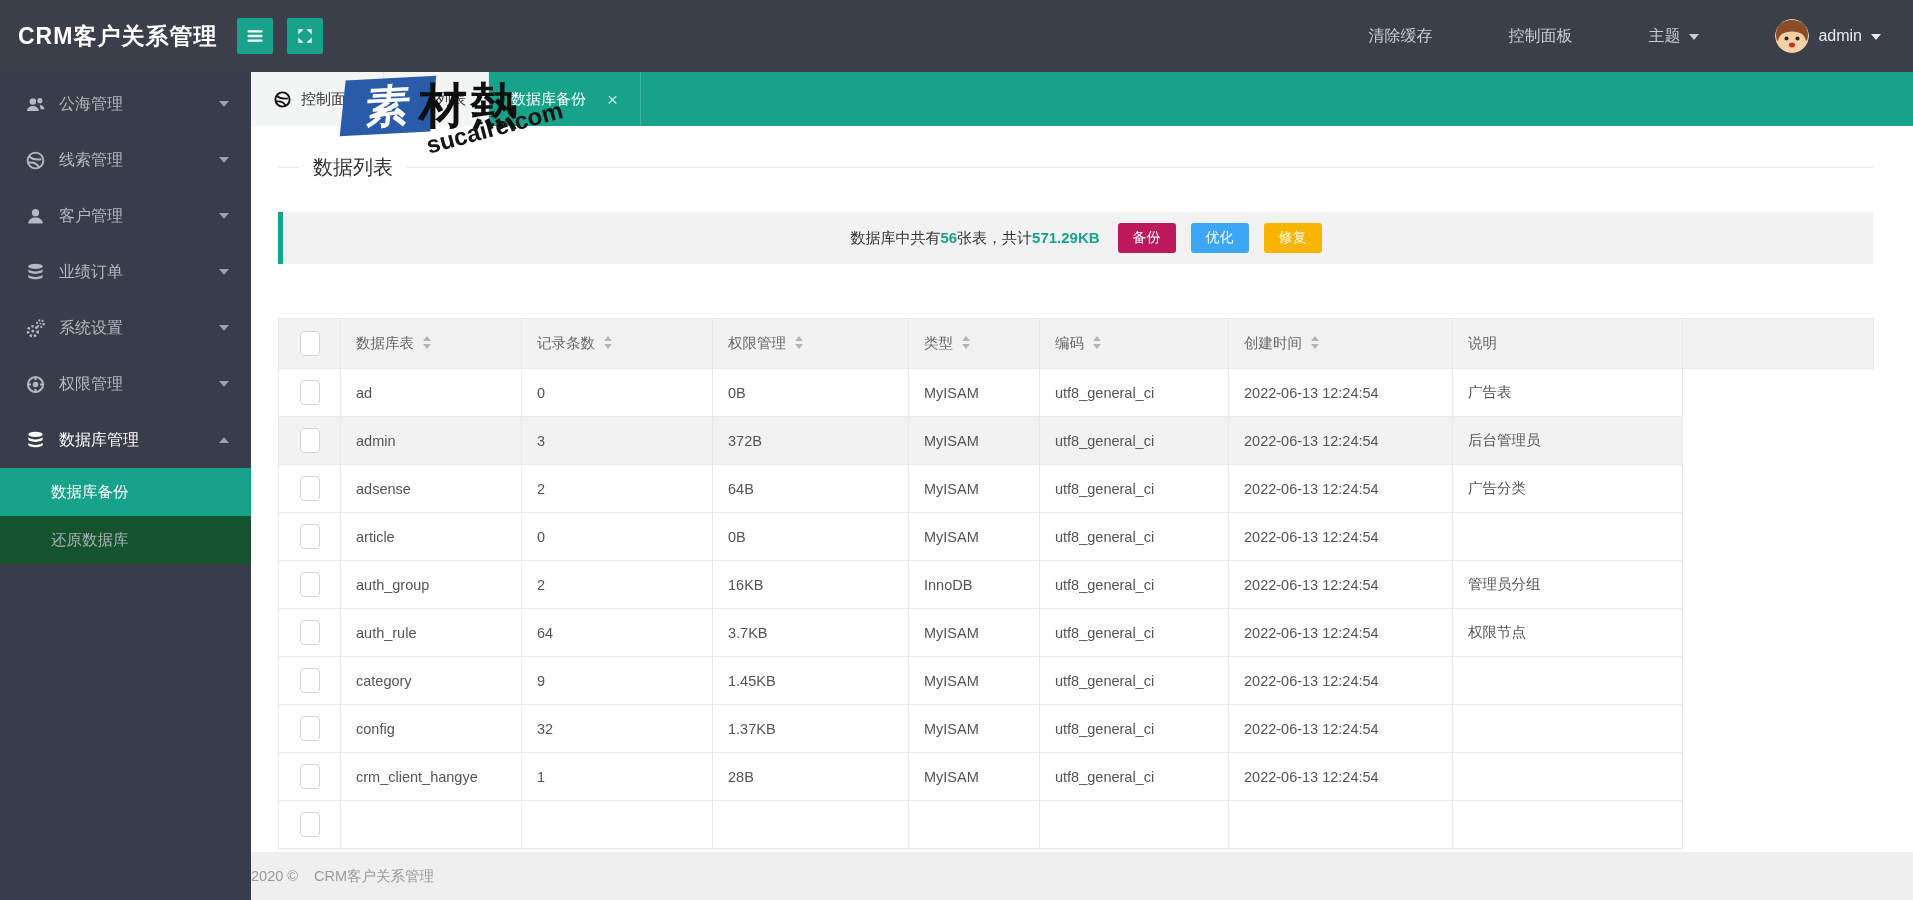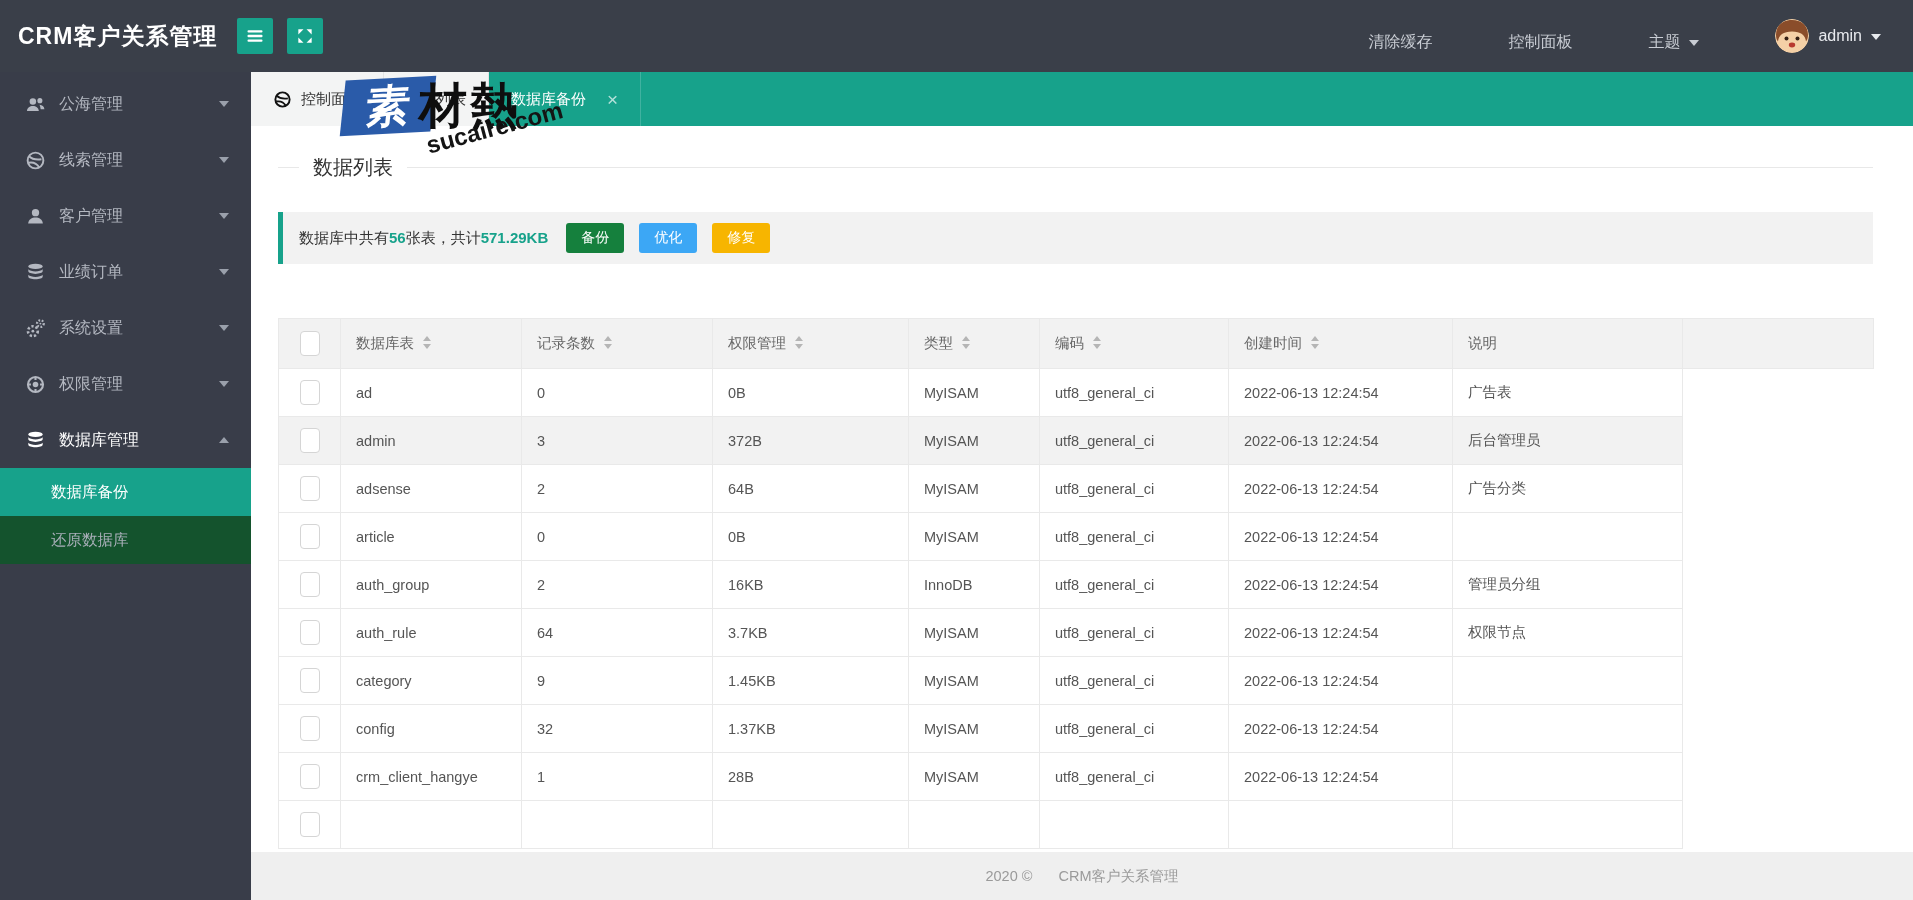--- a/index.html
+++ b/index.html
@@ -6,21 +6,21 @@
   html,body { width:1913px; height:900px; overflow:hidden; }
   body { font-family:"Liberation Sans","DejaVu Sans",sans-serif; background:#fff; }
   .screen { position:relative; width:1913px; height:900px; overflow:hidden; }
 
   
   .topbar { height:72px; background:#3a3f49; display:flex; align-items:center; color:#fff; }
   .app-title { width:237px; padding-left:18px; font-size:23px; font-weight:bold; letter-spacing:1px; white-space:nowrap; }
   .topbar-btn { width:36px; height:36px; background:#17a28b; border:none; border-radius:2px;
                 display:flex; align-items:center; justify-content:center; margin-right:14px; cursor:pointer; }
   .topbar-btn svg { display:block; }
-  .topbar-right { margin-left:auto; display:flex; align-items:flex-end; gap:76px; padding-right:32px;
+  .topbar-right { margin-left:auto; display:flex; align-items:center; gap:76px; padding-right:32px;
                   color:#c9cdd4; font-size:16px; }
   .top-link { cursor:pointer; }
   .theme-dd, .user-menu { display:flex; align-items:center; gap:9px; cursor:pointer; }
   .user-menu { color:#e8eaee; }
   .caret-down { width:0; height:0; border:5px solid transparent; border-top:6px solid currentColor;
                 display:inline-block; transform:translateY(3px); }
   .caret-up { width:0; height:0; border:5px solid transparent; border-bottom:6px solid currentColor;
               display:inline-block; transform:translateY(-3px); }
   .avatar { width:34px; height:34px; border-radius:50%; overflow:hidden; display:block; }
 
@@ -48,47 +48,47 @@
   .tab-close { color:rgba(255,255,255,.68); font-size:19px; margin-left:12px; line-height:1; cursor:pointer; }
 
   .content { flex:1; overflow:hidden; padding:26px 40px 8px 27px; }
 
   .legend-row { display:flex; align-items:center; height:30px; }
   .legend-line-s { width:21px; height:1px; background:#e8e8e8; }
   .legend-line-l { flex:1; height:1px; background:#e8e8e8; }
   .page-title { font-size:20px; font-weight:400; color:#333; margin:0 14px; }
 
   .infobar { margin-top:30px; height:52px; background:#f2f2f2; border-left:5px solid #17a28b;
-             display:flex; align-items:center; padding-left:16px; font-size:15px; color:#333; }
+             display:flex; align-items:center; padding-left:16px; font-size:15px; color:#333;justify-content:center; }
   .hl { color:#17a28b; font-weight:bold; }
   .bar-btn { margin-left:15px; height:30px; padding:0 15px; border:none; border-radius:3px;
              color:#fff; font-size:14px; cursor:pointer; }
   .bar-btn.first { margin-left:18px; }
-  .btn-teal { background:#15803d; }
+  .btn-teal { background:#be185d; }
   .btn-blue { background:#3ca7f5; }
   .btn-orange { background:#f7b500; }
 
   
   .data-table { margin-top:54px; border-collapse:collapse; table-layout:fixed; width:1595px; }
   .data-table th, .data-table td { border:1px solid #e9e9e9; height:48px; padding:0 8px 0 15px;
         text-align:left; font-weight:400; font-size:14.5px; color:#555; overflow:hidden; white-space:nowrap; }
   .data-table thead th { background:#f2f2f2; height:50px; color:#666; }
   .cell-check { text-align:center !important; padding:0 !important; }
   .cb { display:inline-block; width:20px; height:25px; background:#fff; border:1px solid #d5d5d5;
         border-radius:4px; vertical-align:middle; cursor:pointer; }
   tr.hover td { background:#f2f2f2; }
   td.ghost, tr.hover td.ghost { background:#fff; border:none; }
   .sort { display:inline-block; width:9px; height:13px; position:relative; margin-left:9px; vertical-align:-1px; cursor:pointer; }
   .sort::before { content:""; position:absolute; top:0; left:0; border:4.5px solid transparent;
                   border-top:none; border-bottom:5px solid #b5b5b5; }
   .sort::after  { content:""; position:absolute; bottom:0; left:0; border:4.5px solid transparent;
                   border-bottom:none; border-top:5px solid #b5b5b5; }
 
-  .footer { height:48px; background:#efefef; display:flex; align-items:center; justify-content:center;
-            gap:26px; color:#9a9a9a; font-size:14.5px; }
+  .footer { height:48px; background:#efefef; display:flex; align-items:center; 
+            gap:16px; color:#9a9a9a; font-size:14.5px; }
 
   
   .watermark { position:absolute; left:343px; top:74px; z-index:60; pointer-events:none; }
   .wm-box { position:absolute; left:0; top:4px; width:90px; height:56px; background:#2a5ba9;
             transform:skewX(-9deg) rotate(-3deg); display:flex; align-items:center; justify-content:center;
             color:#fff; font-size:44px; font-weight:bold; }
   .wm-dark { position:absolute; left:76px; top:0; font-size:48px; font-weight:bold; color:#0e0e0e;
              letter-spacing:3px; white-space:nowrap; }
   .wm-url { position:absolute; left:84px; top:58px; transform:rotate(-15deg); transform-origin:left center;
             font-size:24px; font-weight:bold; color:#141414; white-space:nowrap; }

